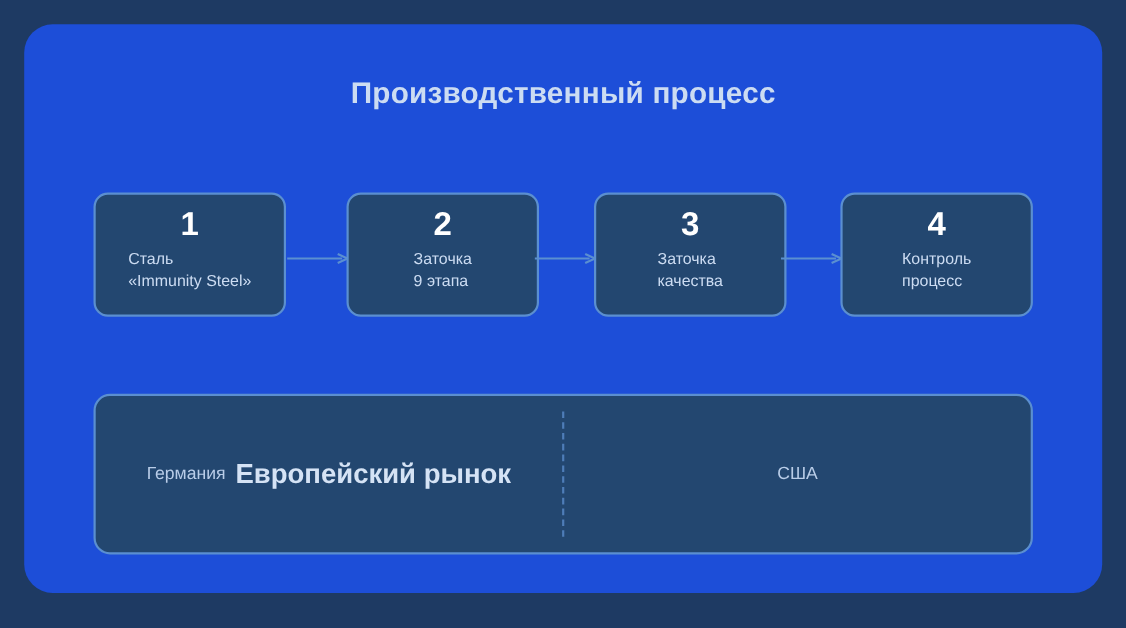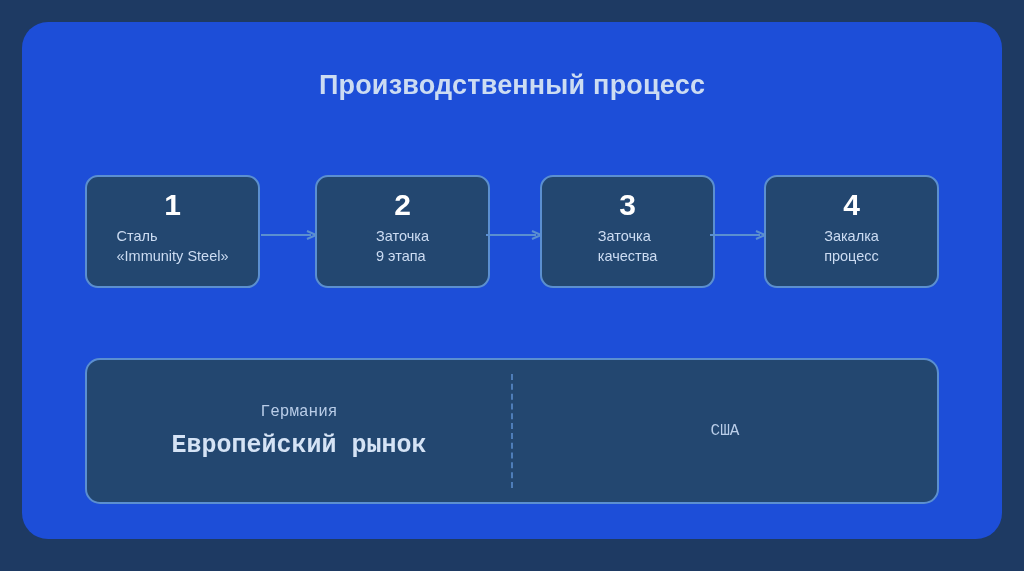--- a/index.html
+++ b/index.html
@@ -102,25 +102,24 @@
     height: 146px;
     box-sizing: border-box;
     background: #234770;
     border: 2px solid #5b8fd0;
     border-radius: 15px;
     display: flex;
   }
   .market {
     flex: 1 1 50%;
     display: flex;
-    flex-direction: column;
+    flex-direction: row;
     align-items: center;
     justify-content: center;
     gap: 9px;
-    font-family: Liberation Mono, monospace;
   }
   .market-country {
     font-size: 16px;
     color: #b9cde8;
     line-height: 20px;
   }
   .market-name {
     font-size: 25px;
     font-weight: bold;
     color: #d5e3f5;
@@ -183,21 +182,21 @@
     <div class="arrow a2">
       <svg width="56" height="10" viewBox="0 0 56 10" xmlns="http://www.w3.org/2000/svg">
         <line x1="0" y1="5" x2="50" y2="5" stroke="#5b8fd0" stroke-width="2"></line>
         <polyline points="46,1 55,5 46,9" fill="none" stroke="#5b8fd0" stroke-width="2"></polyline>
       </svg>
     </div>
 
     <div class="step-card s3">
       <div class="step-num">4</div>
       <div class="step-lines">
-        <div>Закалка</div>
+        <div>Контроль</div>
         <div>процесс</div>
       </div>
     </div>
 
   </div>
 
   <div class="markets">
     <div class="market">
       <div class="market-country">Германия</div>
       <div class="market-name">Европейский рынок</div>

